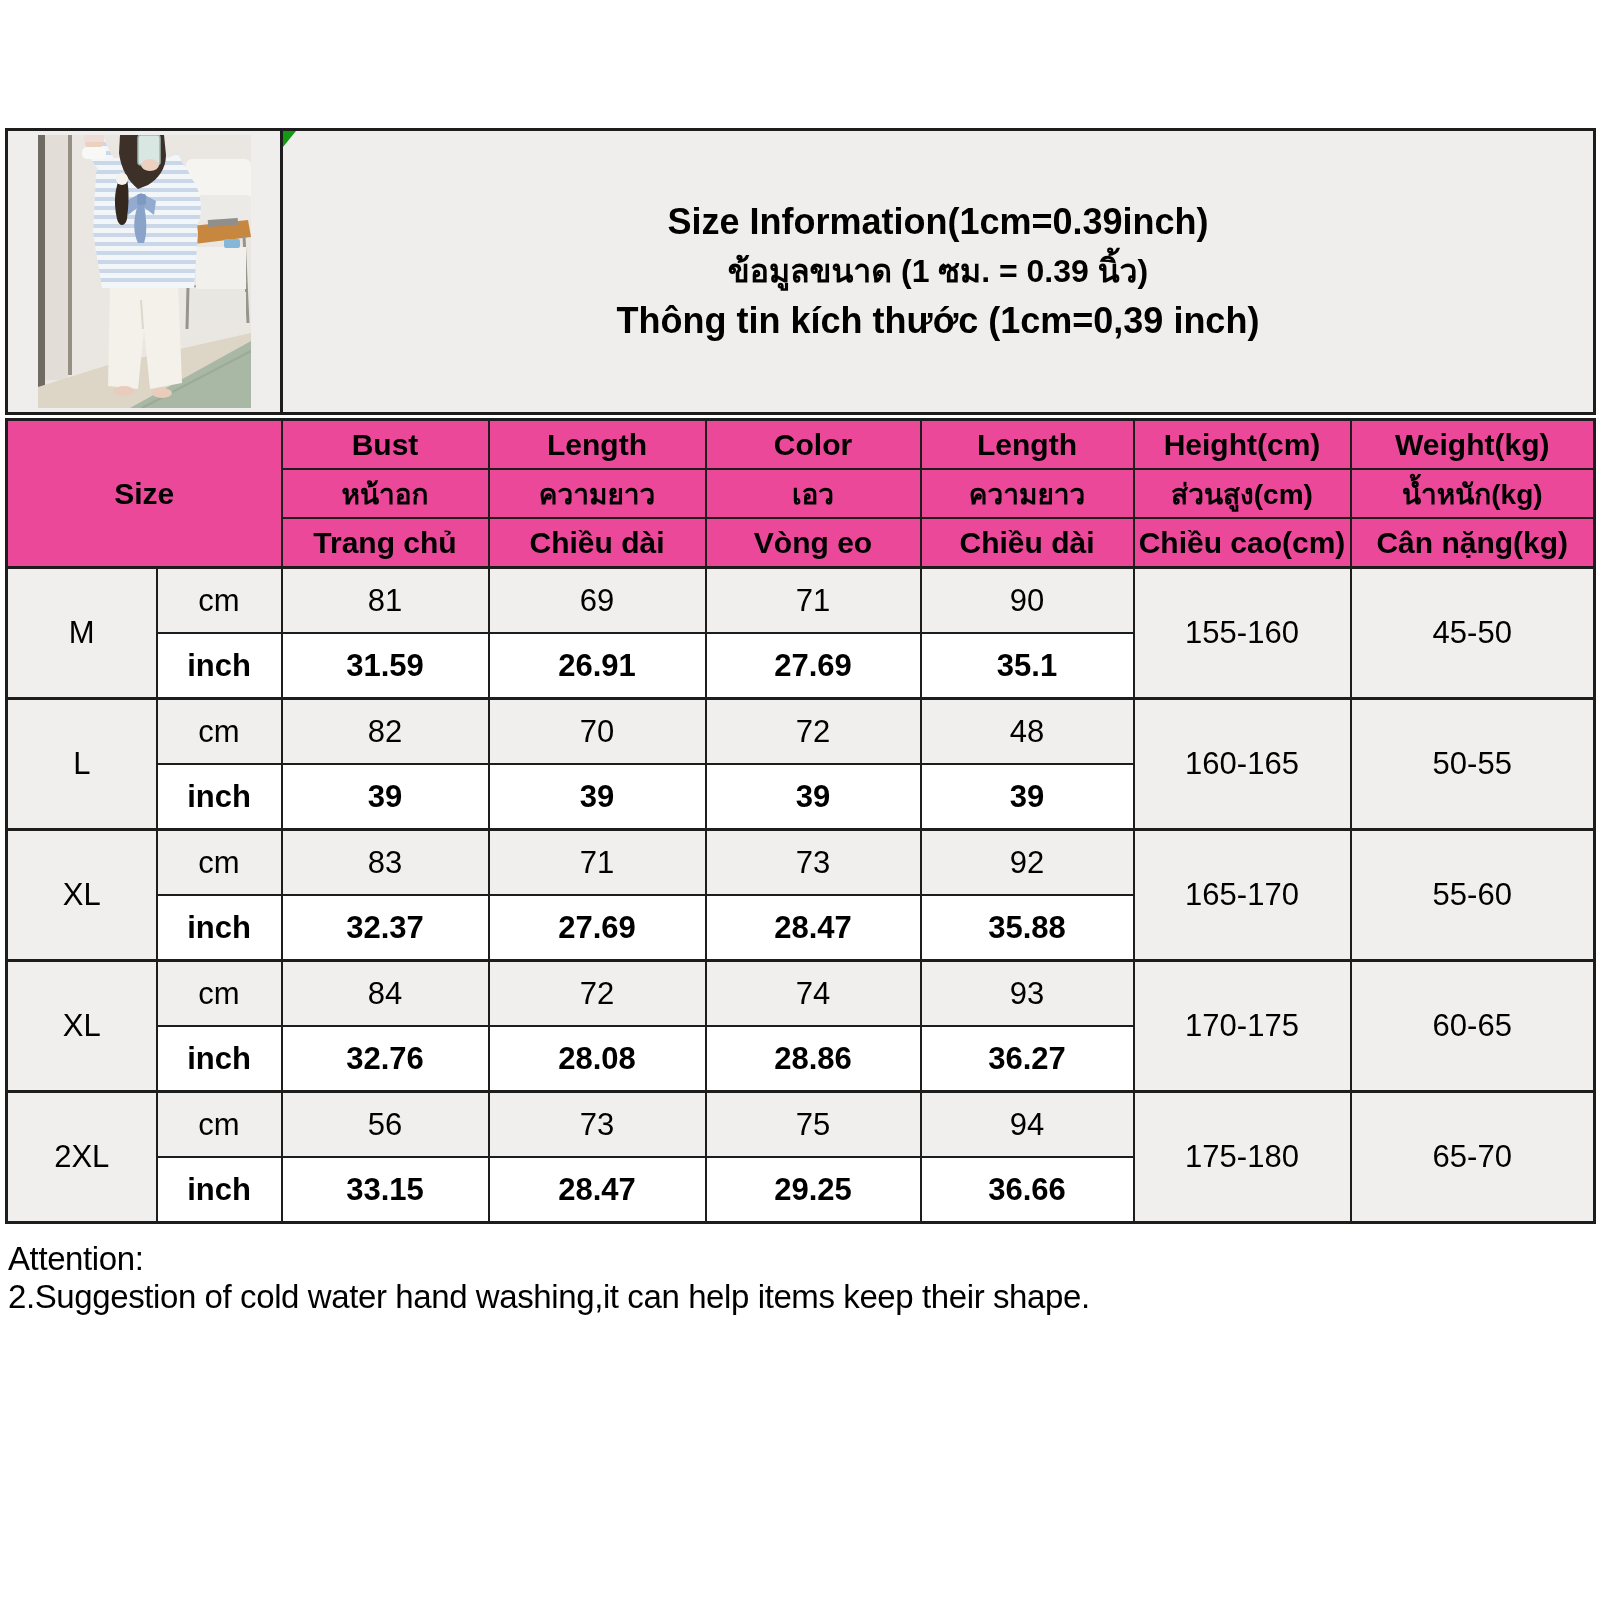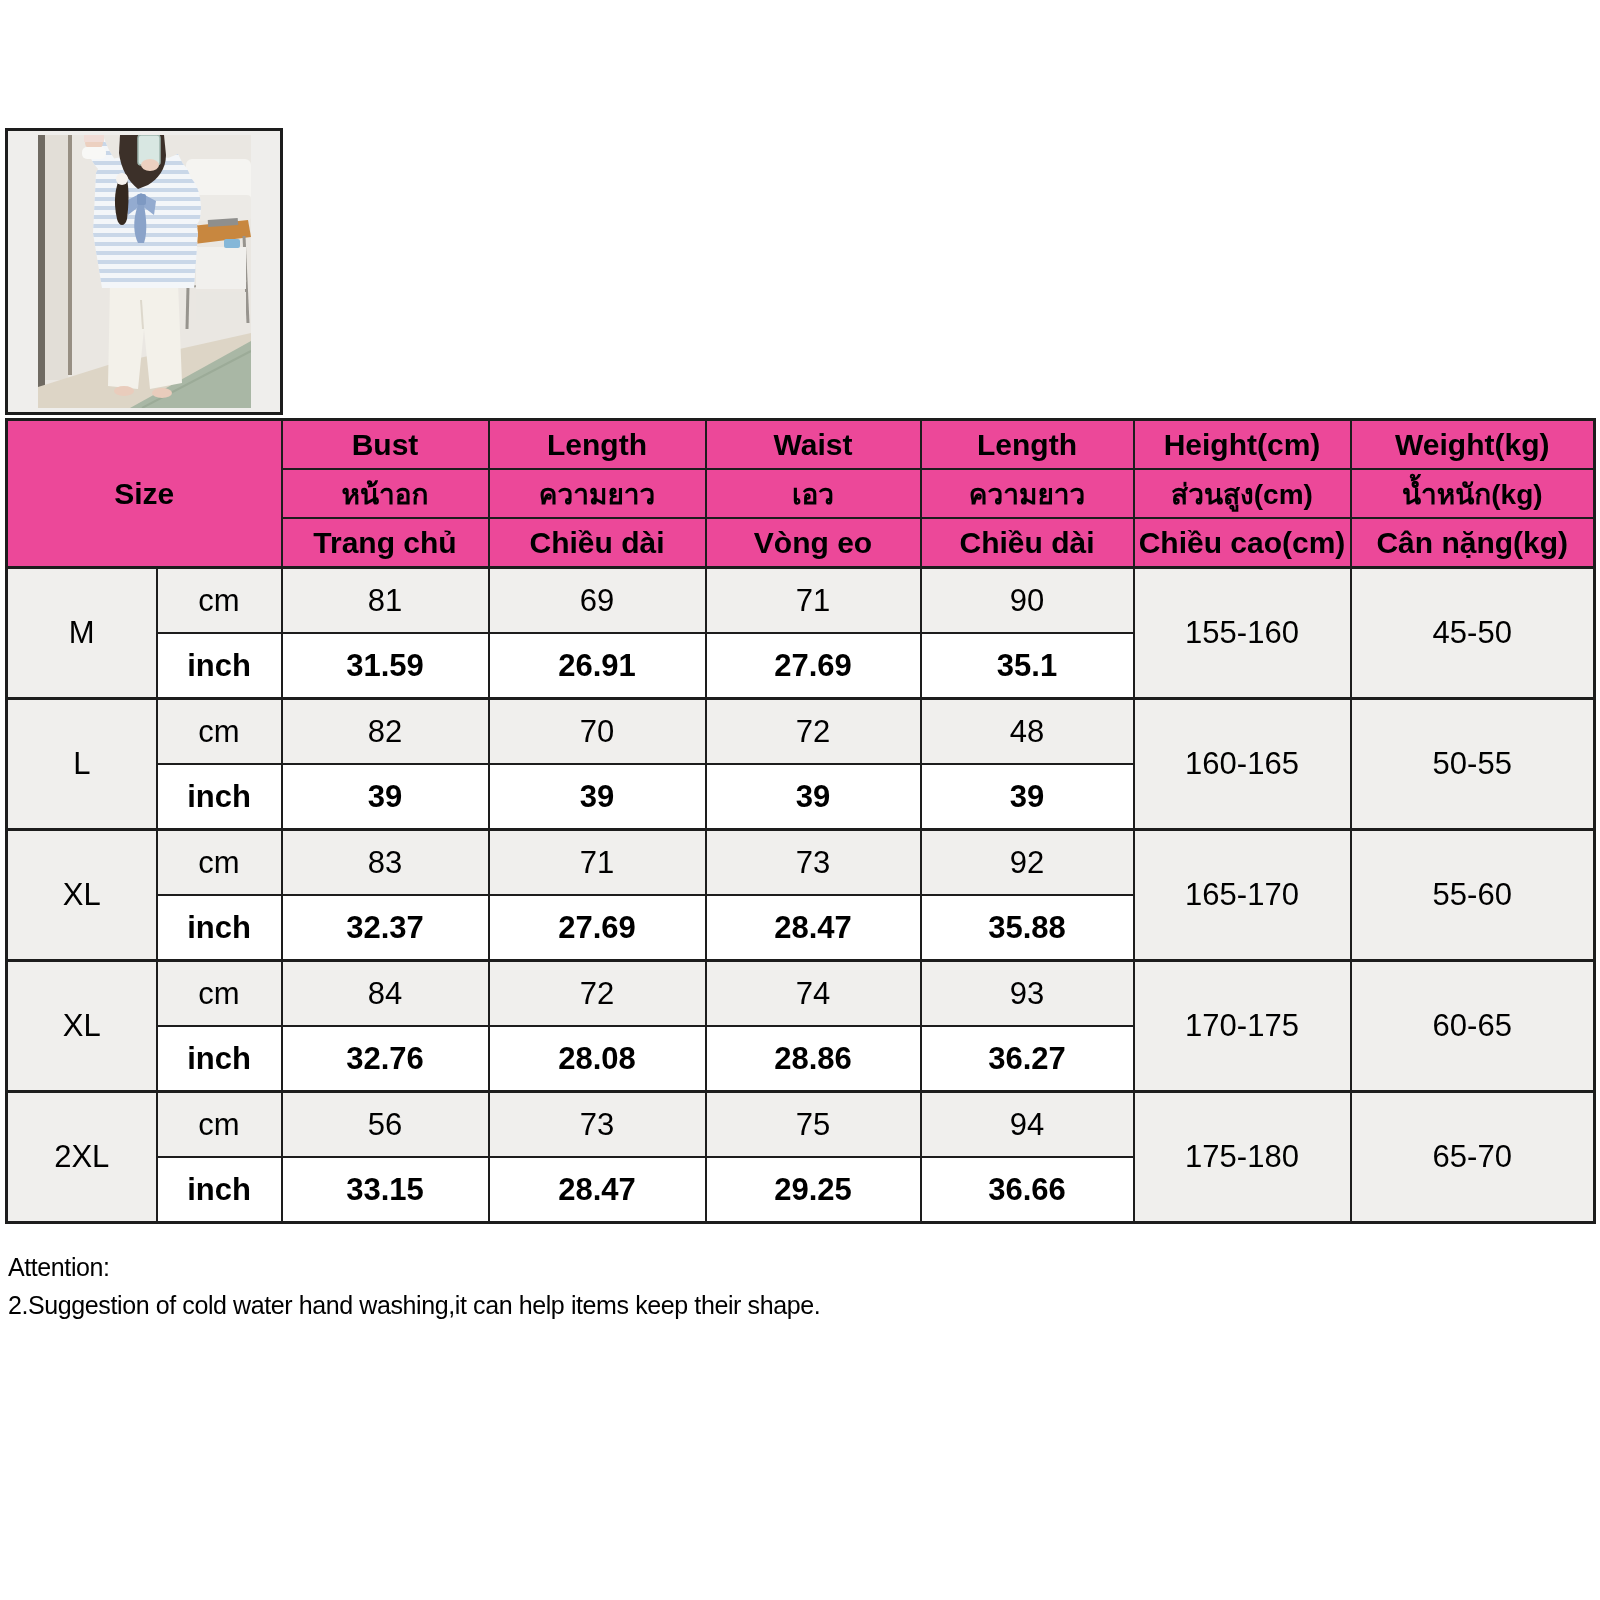--- a/index.html
+++ b/index.html
@@ -44,22 +44,22 @@
   td.size-corner{background:#d8d8d5;font-size:52px;font-weight:bold;}
   td.size-label{background:#d8d8d5;font-size:34px;font-weight:bold;}
   tr.cm-row td{background:#f0efed;height:63px;font-size:31px;font-weight:normal;}
   tr.inch-row td{background:#ffffff;height:63px;font-size:31px;font-weight:bold;}
   td.unit{font-weight:bold;font-size:30px;}
   td.range{background:#f0efed;font-size:31px;font-weight:normal;}
   tr.group-start td{border-top:3px solid #1d1d1d;}
 
   
   .attention{
-    width:1568px;margin:24px 0 0 3px;
-    font-size:25px;line-height:38px;letter-spacing:-0.4px;
+    width:1568px;margin:16px 0 0 3px;
+    font-size:33px;line-height:38px;letter-spacing:-0.4px;
   }
   .attention .line{white-space:normal;}
 </style>
 </head>
 <body>
 
 <div class="stage">
 
   <div class="hdr-row">
     <div class="photo-box">
@@ -132,39 +132,45 @@
 
         <ellipse cx="56" cy="8" rx="9" ry="7" fill="#ecd0c0"></ellipse>
         <rect x="46" y="0" width="20" height="7" fill="#f0dcd6"></rect>
         <rect x="44" y="12" width="24" height="12" rx="5" fill="#f8f8f6"></rect>
 
         <rect x="100" y="0" width="22" height="30" rx="3" fill="#d8e7e2" stroke="#9fb6ae" stroke-width="1.5"></rect>
         <ellipse cx="112" cy="30" rx="9" ry="6" fill="#ecd0c0"></ellipse>
       </svg>
     </div>
 
+    <div class="title-box">
+      <div class="green-corner"></div>
+      <div class="title-en">Size Information(1cm=0.39inch)</div>
+      <div class="title-th">ข้อมูลขนาด (1 ซม. = 0.39 นิ้ว)</div>
+      <div class="title-vi">Thông tin kích thước (1cm=0,39 inch)</div>
+    </div>
   </div>
 
   <table class="size-table">
     <colgroup>
       <col style="width:150px">
         <col style="width:125px">
       <col style="width:207px">
         <col style="width:217px">
       <col style="width:215px">
         <col style="width:213px">
       <col style="width:217px">
         <col style="width:244px">
     </colgroup>
     <tbody>
       <tr class="hdr hdr-en">
         <td class="size-corner" rowspan="3" colspan="2">Size</td>
         <td>Bust</td>
         <td>Length</td>
-        <td>Waist</td>
+        <td>Color</td>
         <td>Length</td>
         <td>Height(cm)</td>
         <td>Weight(kg)</td>
       </tr>
       <tr class="hdr hdr-th">
         <td>หน้าอก</td>
         <td>ความยาว</td>
         <td>เอว</td>
         <td>ความยาว</td>
         <td>ส่วนสูง(cm)</td>

